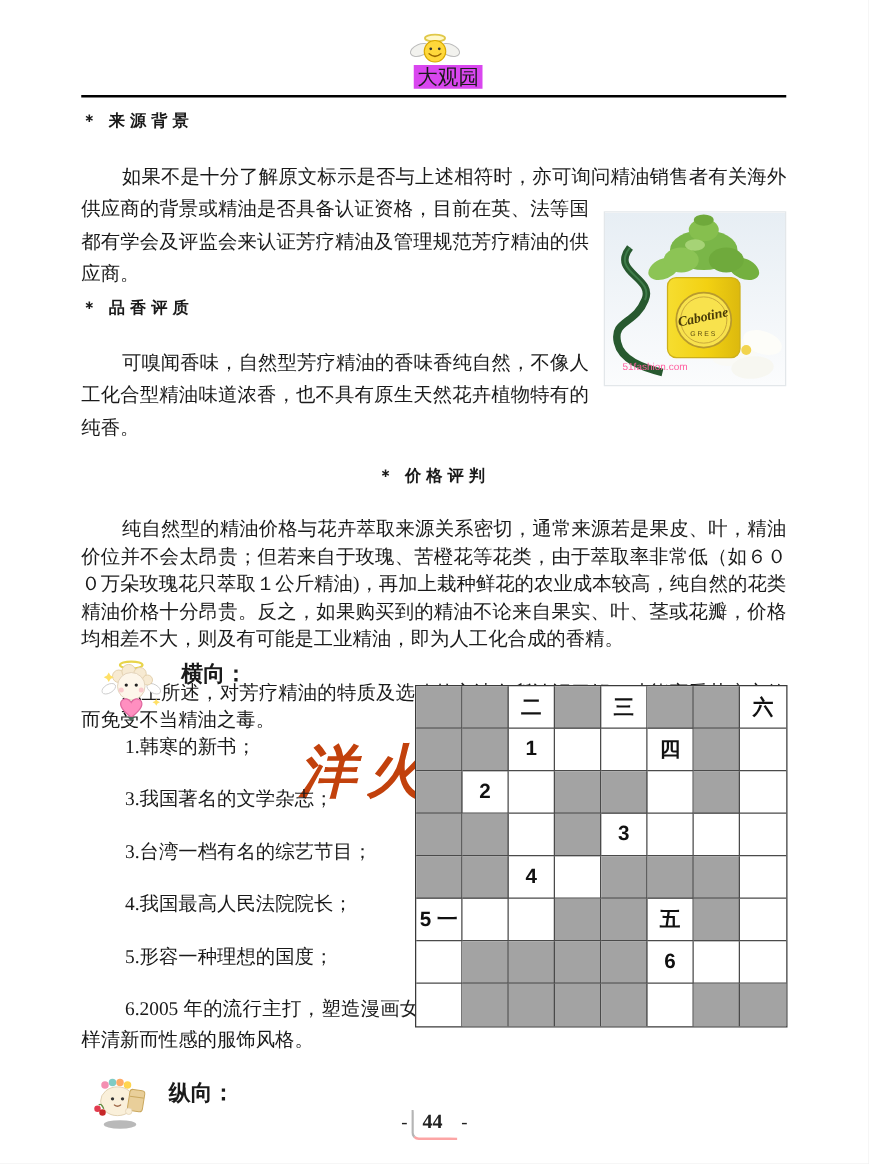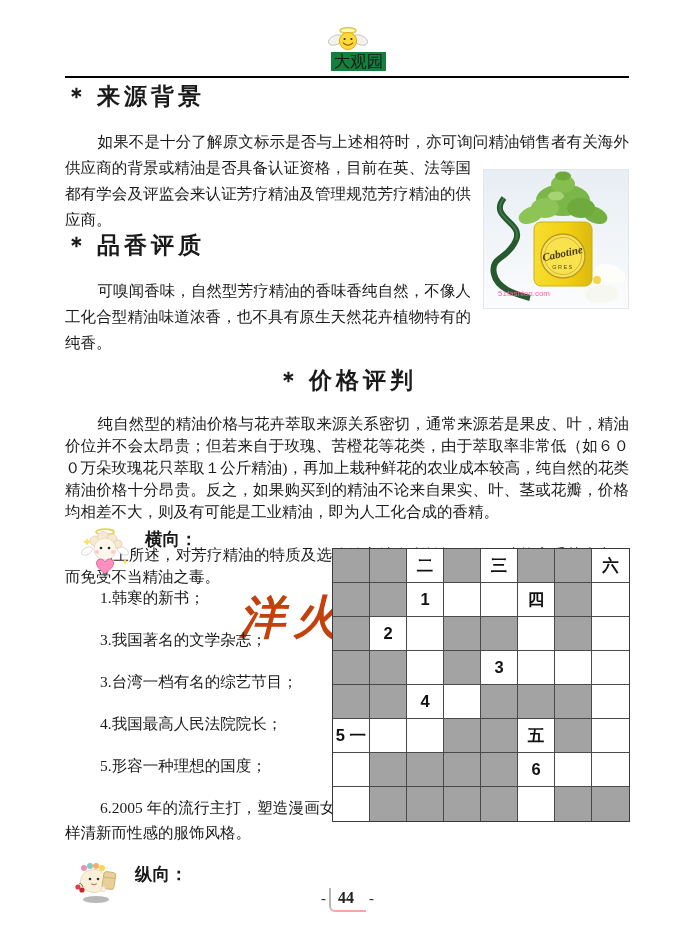--- a/index.html
+++ b/index.html
@@ -4,28 +4,28 @@
 <style>
   html,body{margin:0;padding:0;background:#e9e9e9;}
   .page{
     position:relative;width:695px;height:931px;margin:0 auto;background:#ffffff;
     font-family:"Liberation Serif","DejaVu Serif",serif;color:#1a1a1a;overflow:hidden;
   }
   
   .masthead{padding-top:26px;text-align:center;}
   .masthead svg{display:block;margin:0 auto;}
   .masthead-title{font-size:16.5px;line-height:22px;}
-  .masthead-title span{background:#15803d;padding:0 3px;margin-left:22px;}
+  .masthead-title span{background:#d946ef;padding:0 3px;margin-left:22px;}
   .rule{border:none;border-top:2.5px solid #000;margin:3px 66px 0 65px;}
   
   .main{margin:0 66px 0 65px;position:relative;}
   .float-spacer{float:right;width:0;height:83px;}
   .perfume-photo{float:right;clear:right;width:146px;height:140px;margin:0 0 6px 12px;
     border:1px solid #e3e7ea;box-sizing:border-box;overflow:hidden;}
-  h2.sec{font-size:23px;line-height:22px;margin:8px 0 0;font-weight:bold;letter-spacing:4px;}
+  h2.sec{font-size:13px;line-height:22px;margin:8px 0 0;font-weight:bold;letter-spacing:4px;}
   h2.sec .star{letter-spacing:0;margin-right:9px;font-weight:bold;}
   p.body{margin:21px 0 0;font-size:15.5px;line-height:26px;text-align:justify;text-indent:2.1em;}
   p.body.tight{line-height:22px;}
   .puzzle-title{margin:4px 0 0;text-align:center;font-size:46px;line-height:52px;
     font-style:italic;font-weight:bold;color:#c2410c;letter-spacing:8px;}
   
   .crossword{position:absolute;top:527px;left:65px;width:565px;height:365px;}
   .clues-col{width:302px;}
   .clue-header{display:flex;align-items:flex-start;height:48px;margin:0 0 10px;}
   .clue-header.down{margin-top:8px;}

